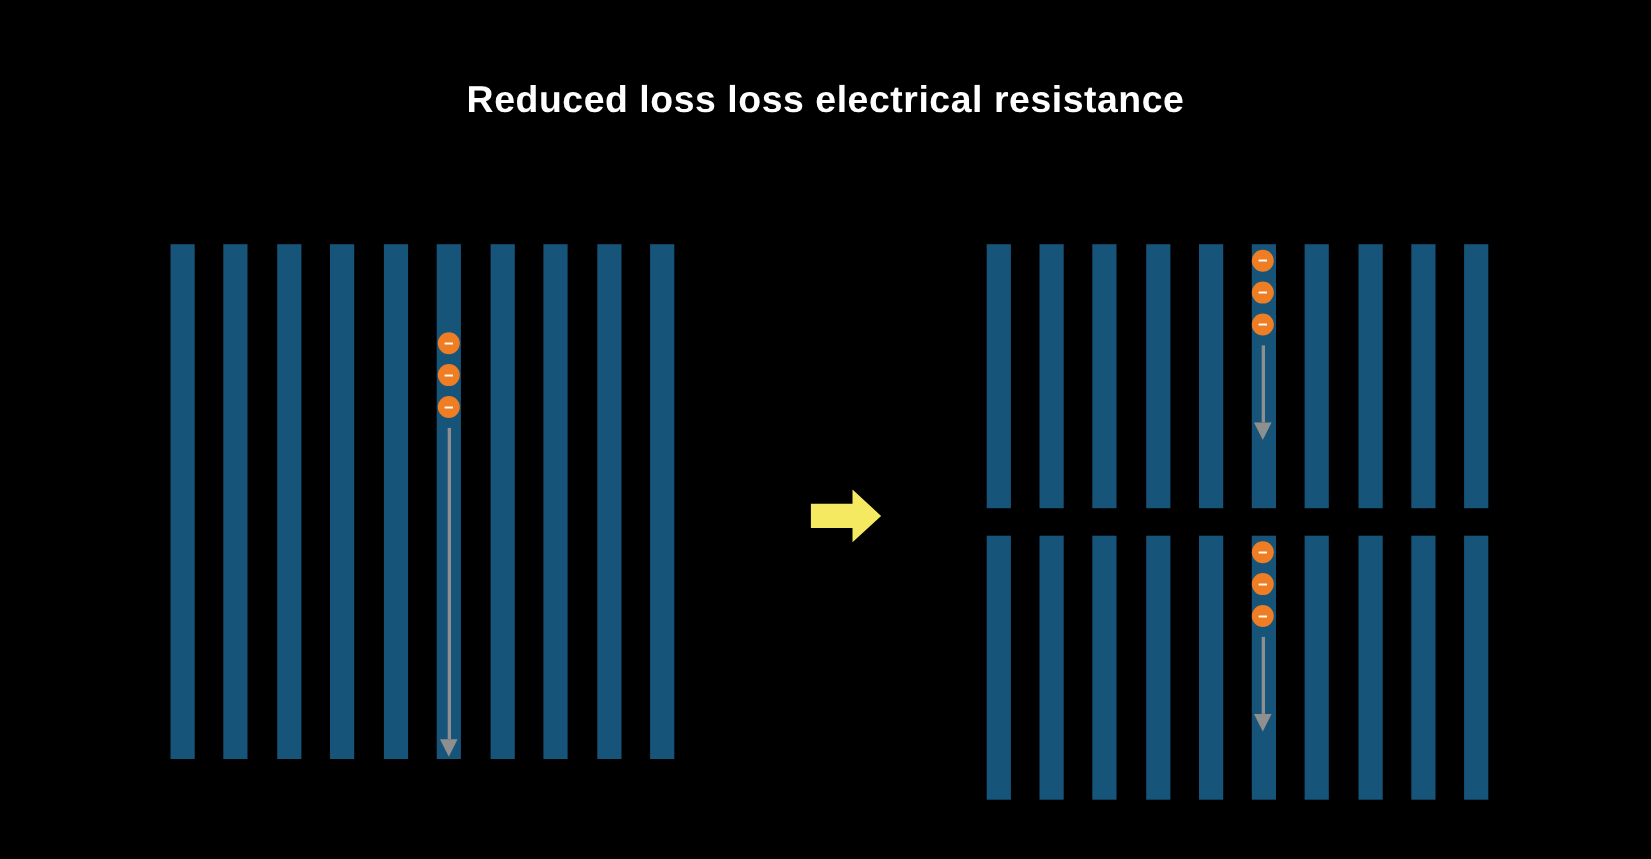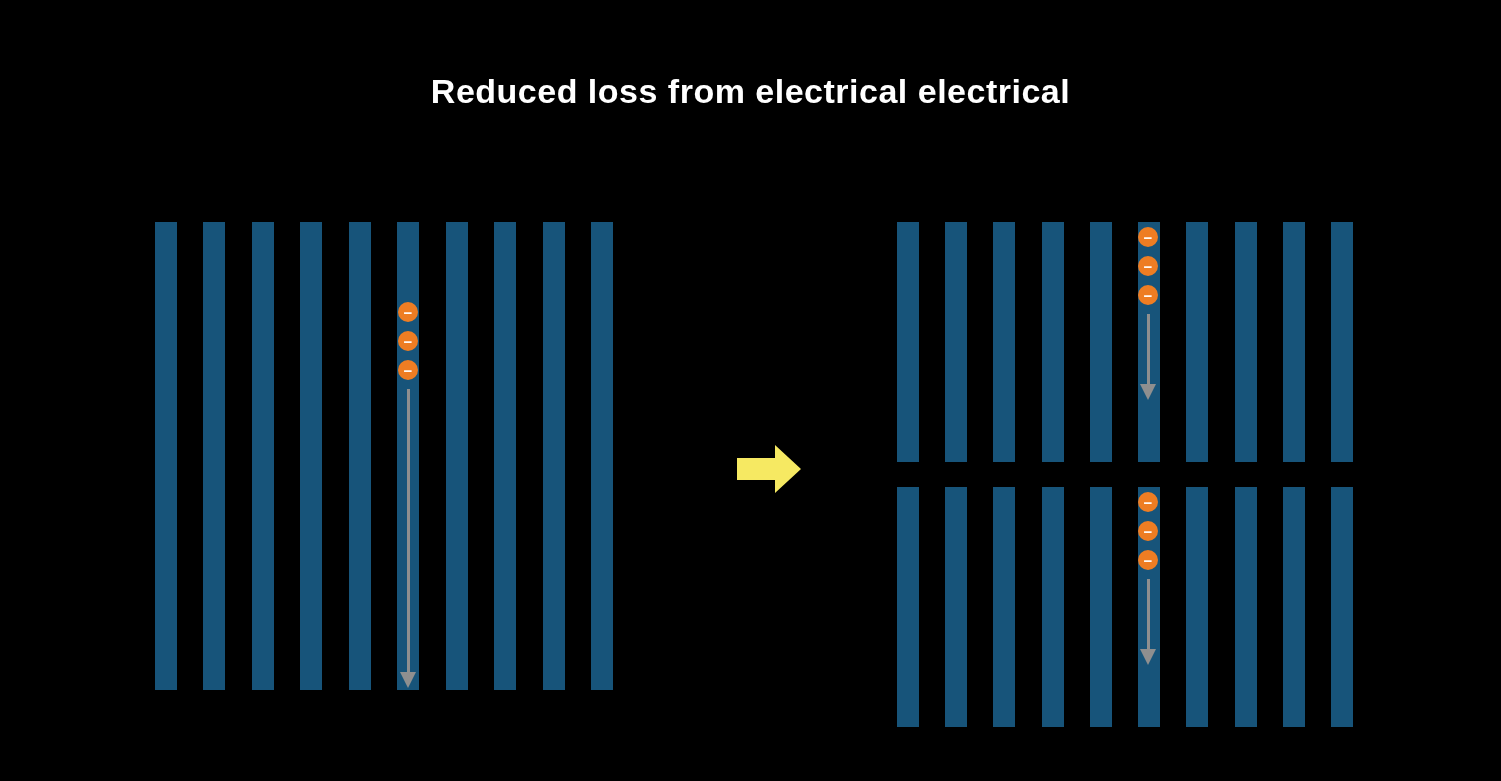--- a/index.html
+++ b/index.html
@@ -74,21 +74,21 @@
   }
   .transition-arrow {
     position: absolute;
     left: 737px;
     top: 445px;
   }
 </style>
 </head>
 <body>
 
-<div class="title">Reduced loss from electrical electrical</div>
+<div class="title">Reduced loss loss electrical resistance</div>
 
 <div class="panel" id="panel-full-cell" style="left:155px; top:222px; width:458px; height:468px;">
     <div class="bar" style="background: rgb(23, 84, 122);"></div>
     <div class="bar" style="background: rgb(23, 84, 122);"></div>
     <div class="bar" style="background: rgb(23, 84, 122);"></div>
     <div class="bar" style="background: rgb(23, 84, 122);"></div>
     <div class="bar" style="background: rgb(23, 84, 122);"></div>
     <div class="bar" style="background: rgb(23, 84, 122);"></div>
     <div class="bar" style="background: rgb(23, 84, 122);"></div>
     <div class="bar" style="background: rgb(23, 84, 122);"></div>

